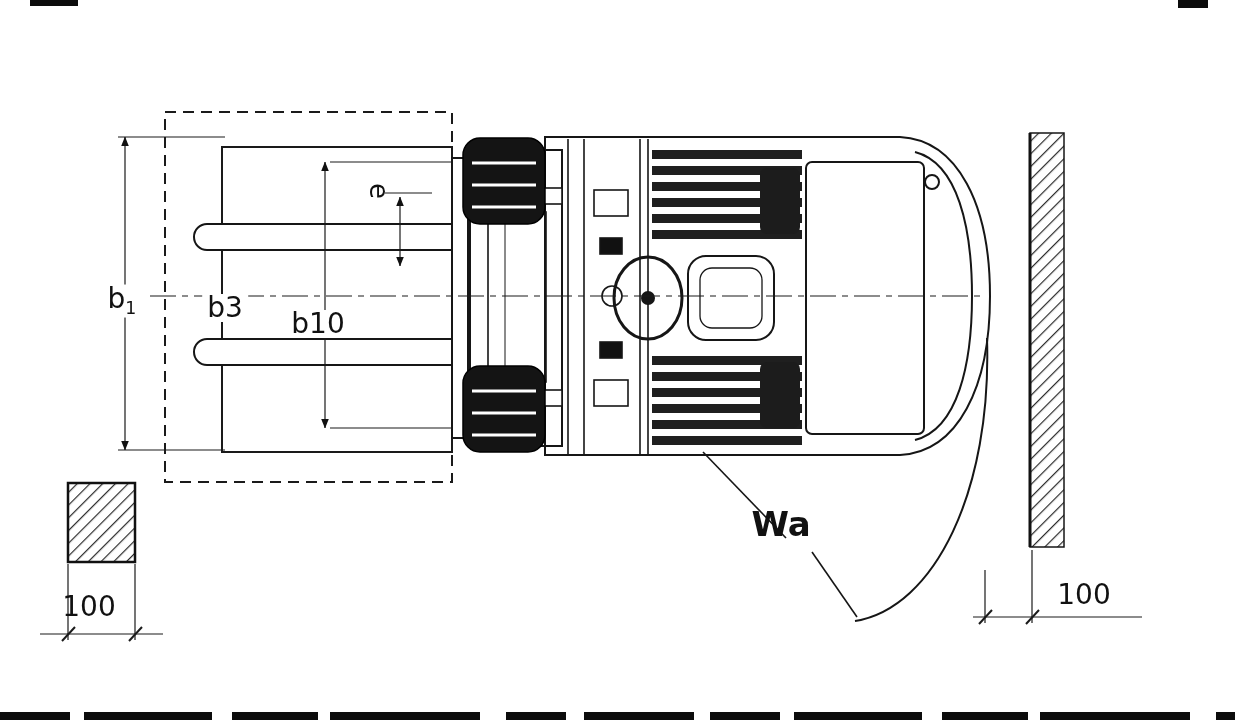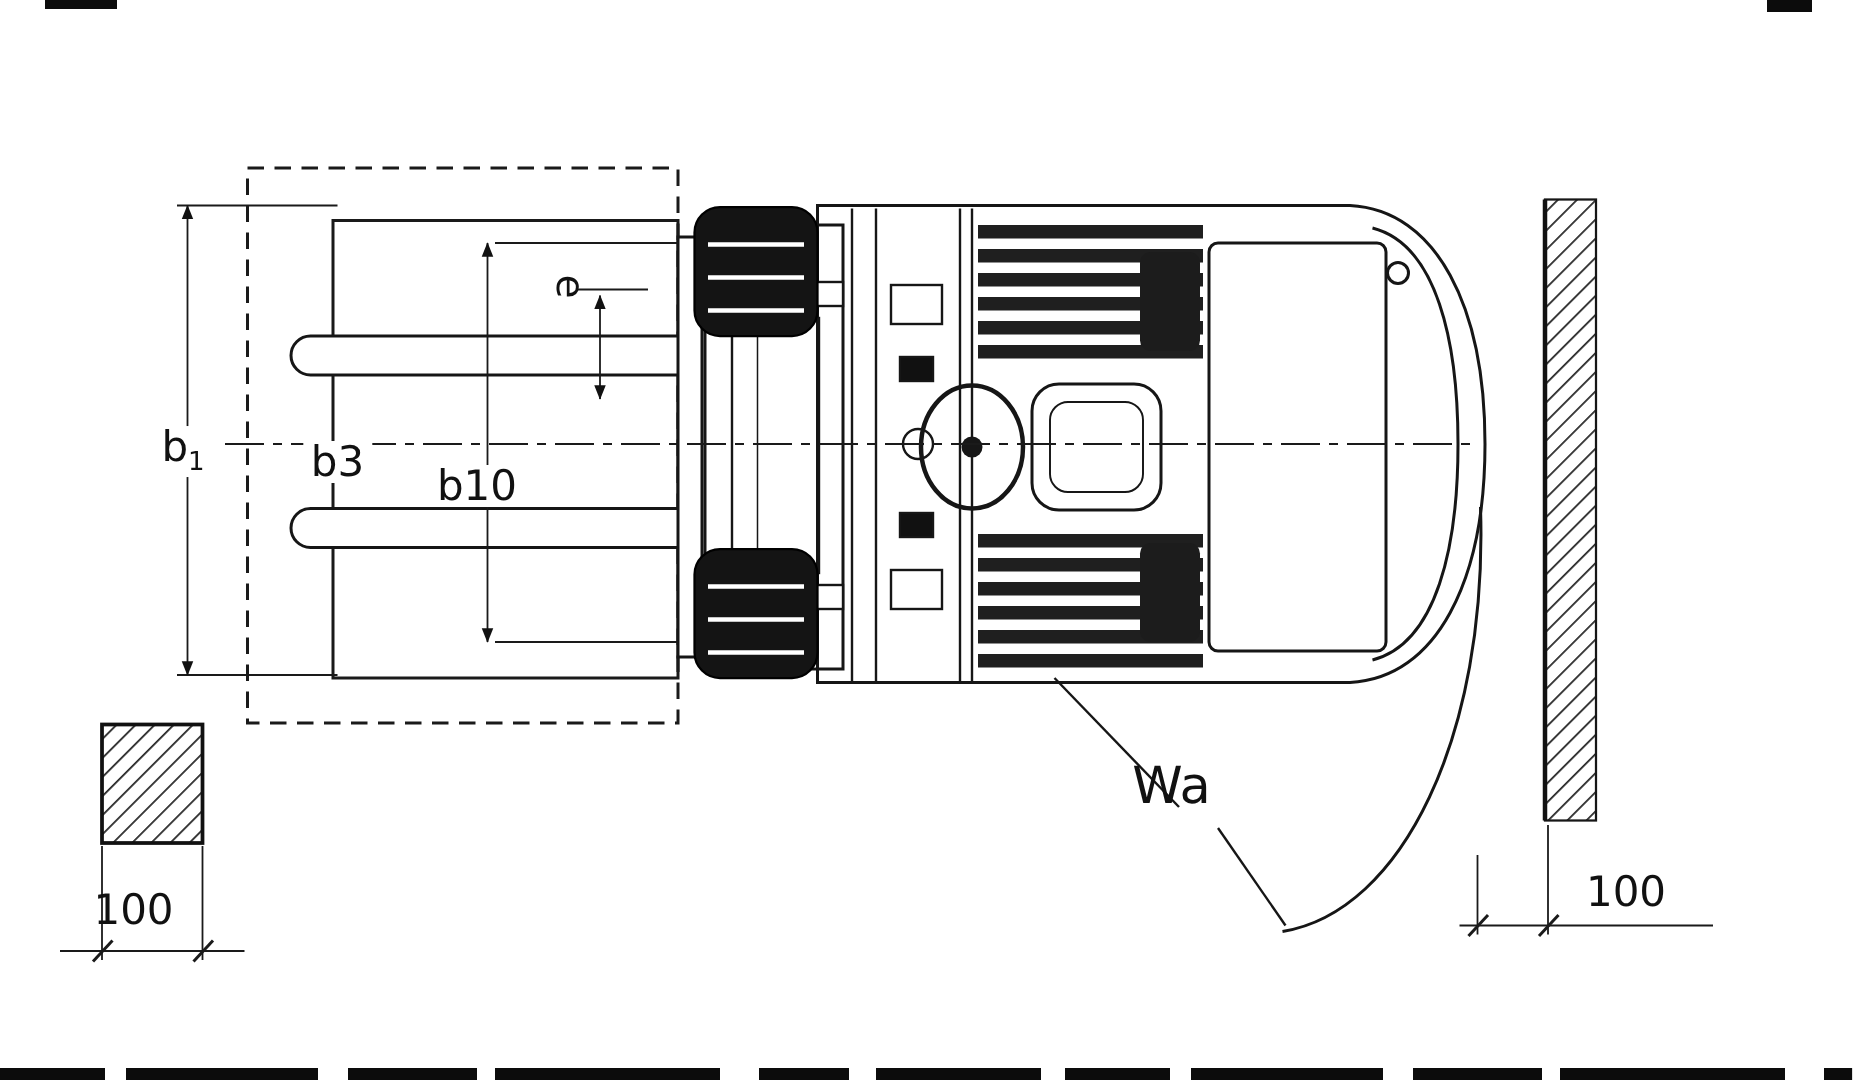--- a/index.html
+++ b/index.html
@@ -7,21 +7,21 @@
     position:relative;width:1235px;height:720px;background:#ffffff;overflow:hidden;
     font-family:"DejaVu Sans","Liberation Sans",sans-serif;color:#111;
   }
   .canvas svg{position:absolute;left:0;top:0;}
   .lbl{
     position:absolute;transform:translate(-50%,-50%);
     font-size:28px;line-height:1;white-space:nowrap;color:#111;
   }
   .lbl.bg{background:#ffffff;padding:0 5px;}
   .lbl.rot{transform:translate(-50%,-50%) rotate(90deg);}
-  .lbl.big{font-size:34px;}
+  .lbl.big{font-size:34px;font-weight:bold;}
   sub{font-size:0.62em;}
 </style>
 </head>
 <body>
 
 <div class="canvas">
 
   <svg width="1235" height="720" viewBox="0 0 1235 720">
     <defs>
       <pattern id="hatch" patternUnits="userSpaceOnUse" width="9" height="9" patternTransform="rotate(45)">

